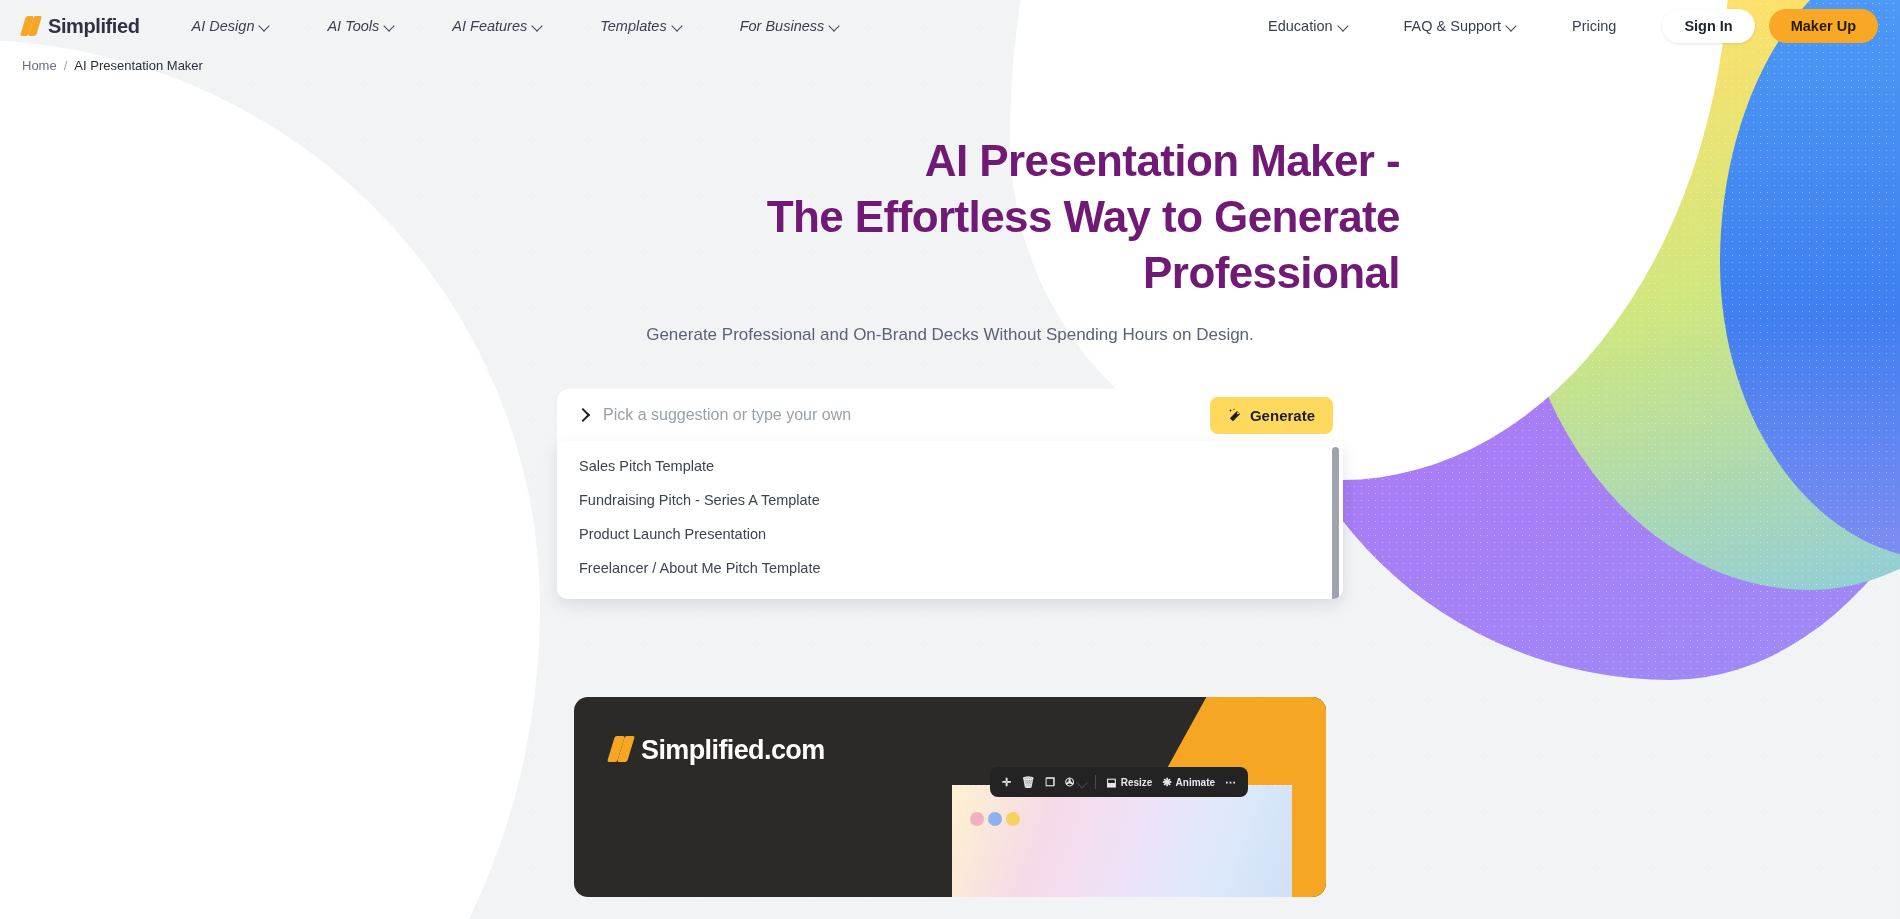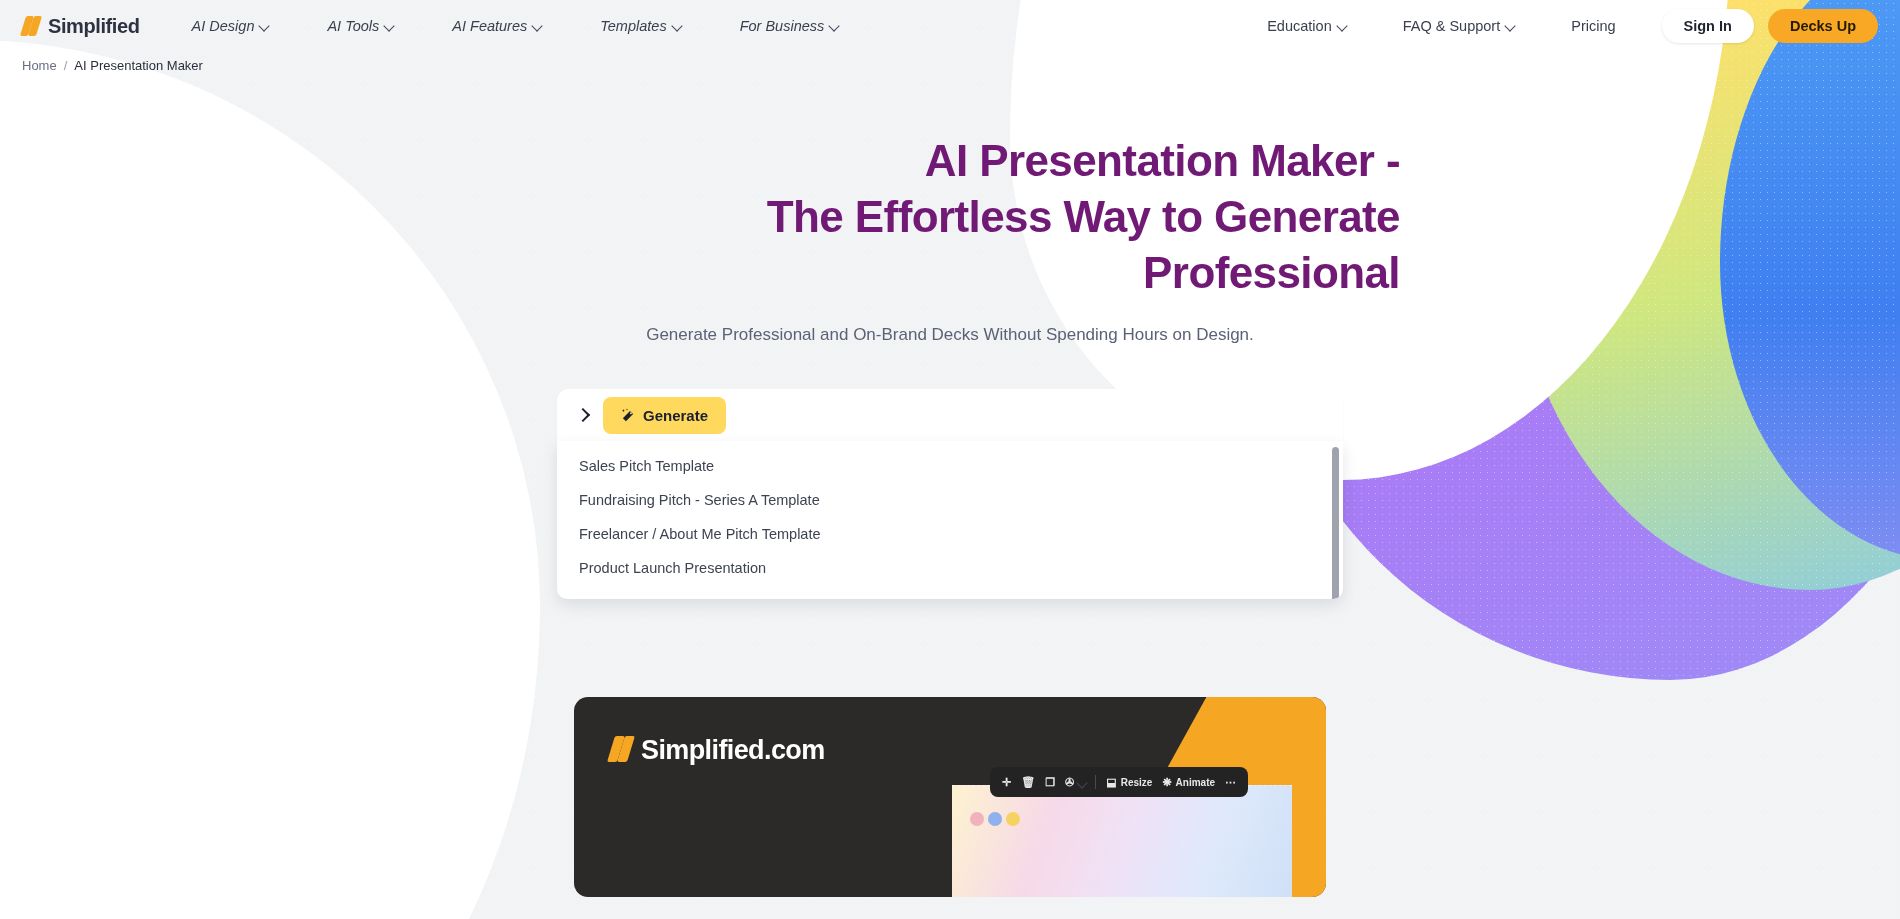--- a/index.html
+++ b/index.html
@@ -310,21 +310,21 @@
       <span class="chev"></span>
     </div>
     <div class="nav-item">
       <span>FAQ &amp; Support</span>
       <span class="chev"></span>
     </div>
     <div class="nav-item">
       <span>Pricing</span>
     </div>
     <button class="btn-signin">Sign In</button>
-    <button class="btn-signup">Decks Up</button>
+    <button class="btn-signup">Maker Up</button>
   </div>
 </nav>
 
 <div id="breadcrumb">
   <span class="crumb-home">Home</span>
   <span class="sep">/</span>
   <span class="crumb-current">AI Presentation Maker</span>
 </div>
 
 <section id="hero">
@@ -333,36 +333,37 @@
     <span>The Effortless Way to Generate</span><br>
     <span>Professional</span>
   </h1>
   <p class="subtitle">Generate Professional and On-Brand Decks Without Spending Hours on Design.</p>
 </section>
 
 <div id="search-wrap">
 
   <div id="search-bar">
     <span class="arrow-icon"></span>
+    <input id="search-input" type="text" placeholder="Pick a suggestion or type your own" style="">
     <button id="generate-btn">
       <svg class="wand-icon" viewBox="0 0 16 16">
         <path d="M9.6 3.2 L12.9 6.5 L5.3 14.1 L2 10.8 Z" fill="#1b1f2e"></path>
         <path d="M10.6 4.2 L11.9 5.5 L10.6 6.8 L9.3 5.5 Z" fill="#ffd95e"></path>
         <path d="M2.6 1.1 l.45 1.2 1.2.45 -1.2.45 -.45 1.2 -.45 -1.2 -1.2 -.45 1.2 -.45 Z" fill="#1b1f2e"></path>
         <path d="M6.4 0.4 l.3.85.85.3 -.85.3 -.3.85 -.3 -.85 -.85 -.3 .85 -.3 Z" fill="#1b1f2e"></path>
       </svg>
       <span>Generate</span>
     </button>
   </div>
 
   <div id="suggestions">
     <div class="suggestion">Sales Pitch Template</div>
     <div class="suggestion">Fundraising Pitch - Series A Template</div>
+    <div class="suggestion">Product Launch Presentation</div>
     <div class="suggestion">Freelancer / About Me Pitch Template</div>
-    <div class="suggestion">Product Launch Presentation</div>
     <div id="sugg-scrollbar"></div>
   </div>
 </div>
 
 <div id="preview-card">
   <div class="preview-orange"></div>
 
   <div class="preview-logo">
     <span class="logo-mark"></span>
     <span class="preview-logo-text">Simplified.com</span>

